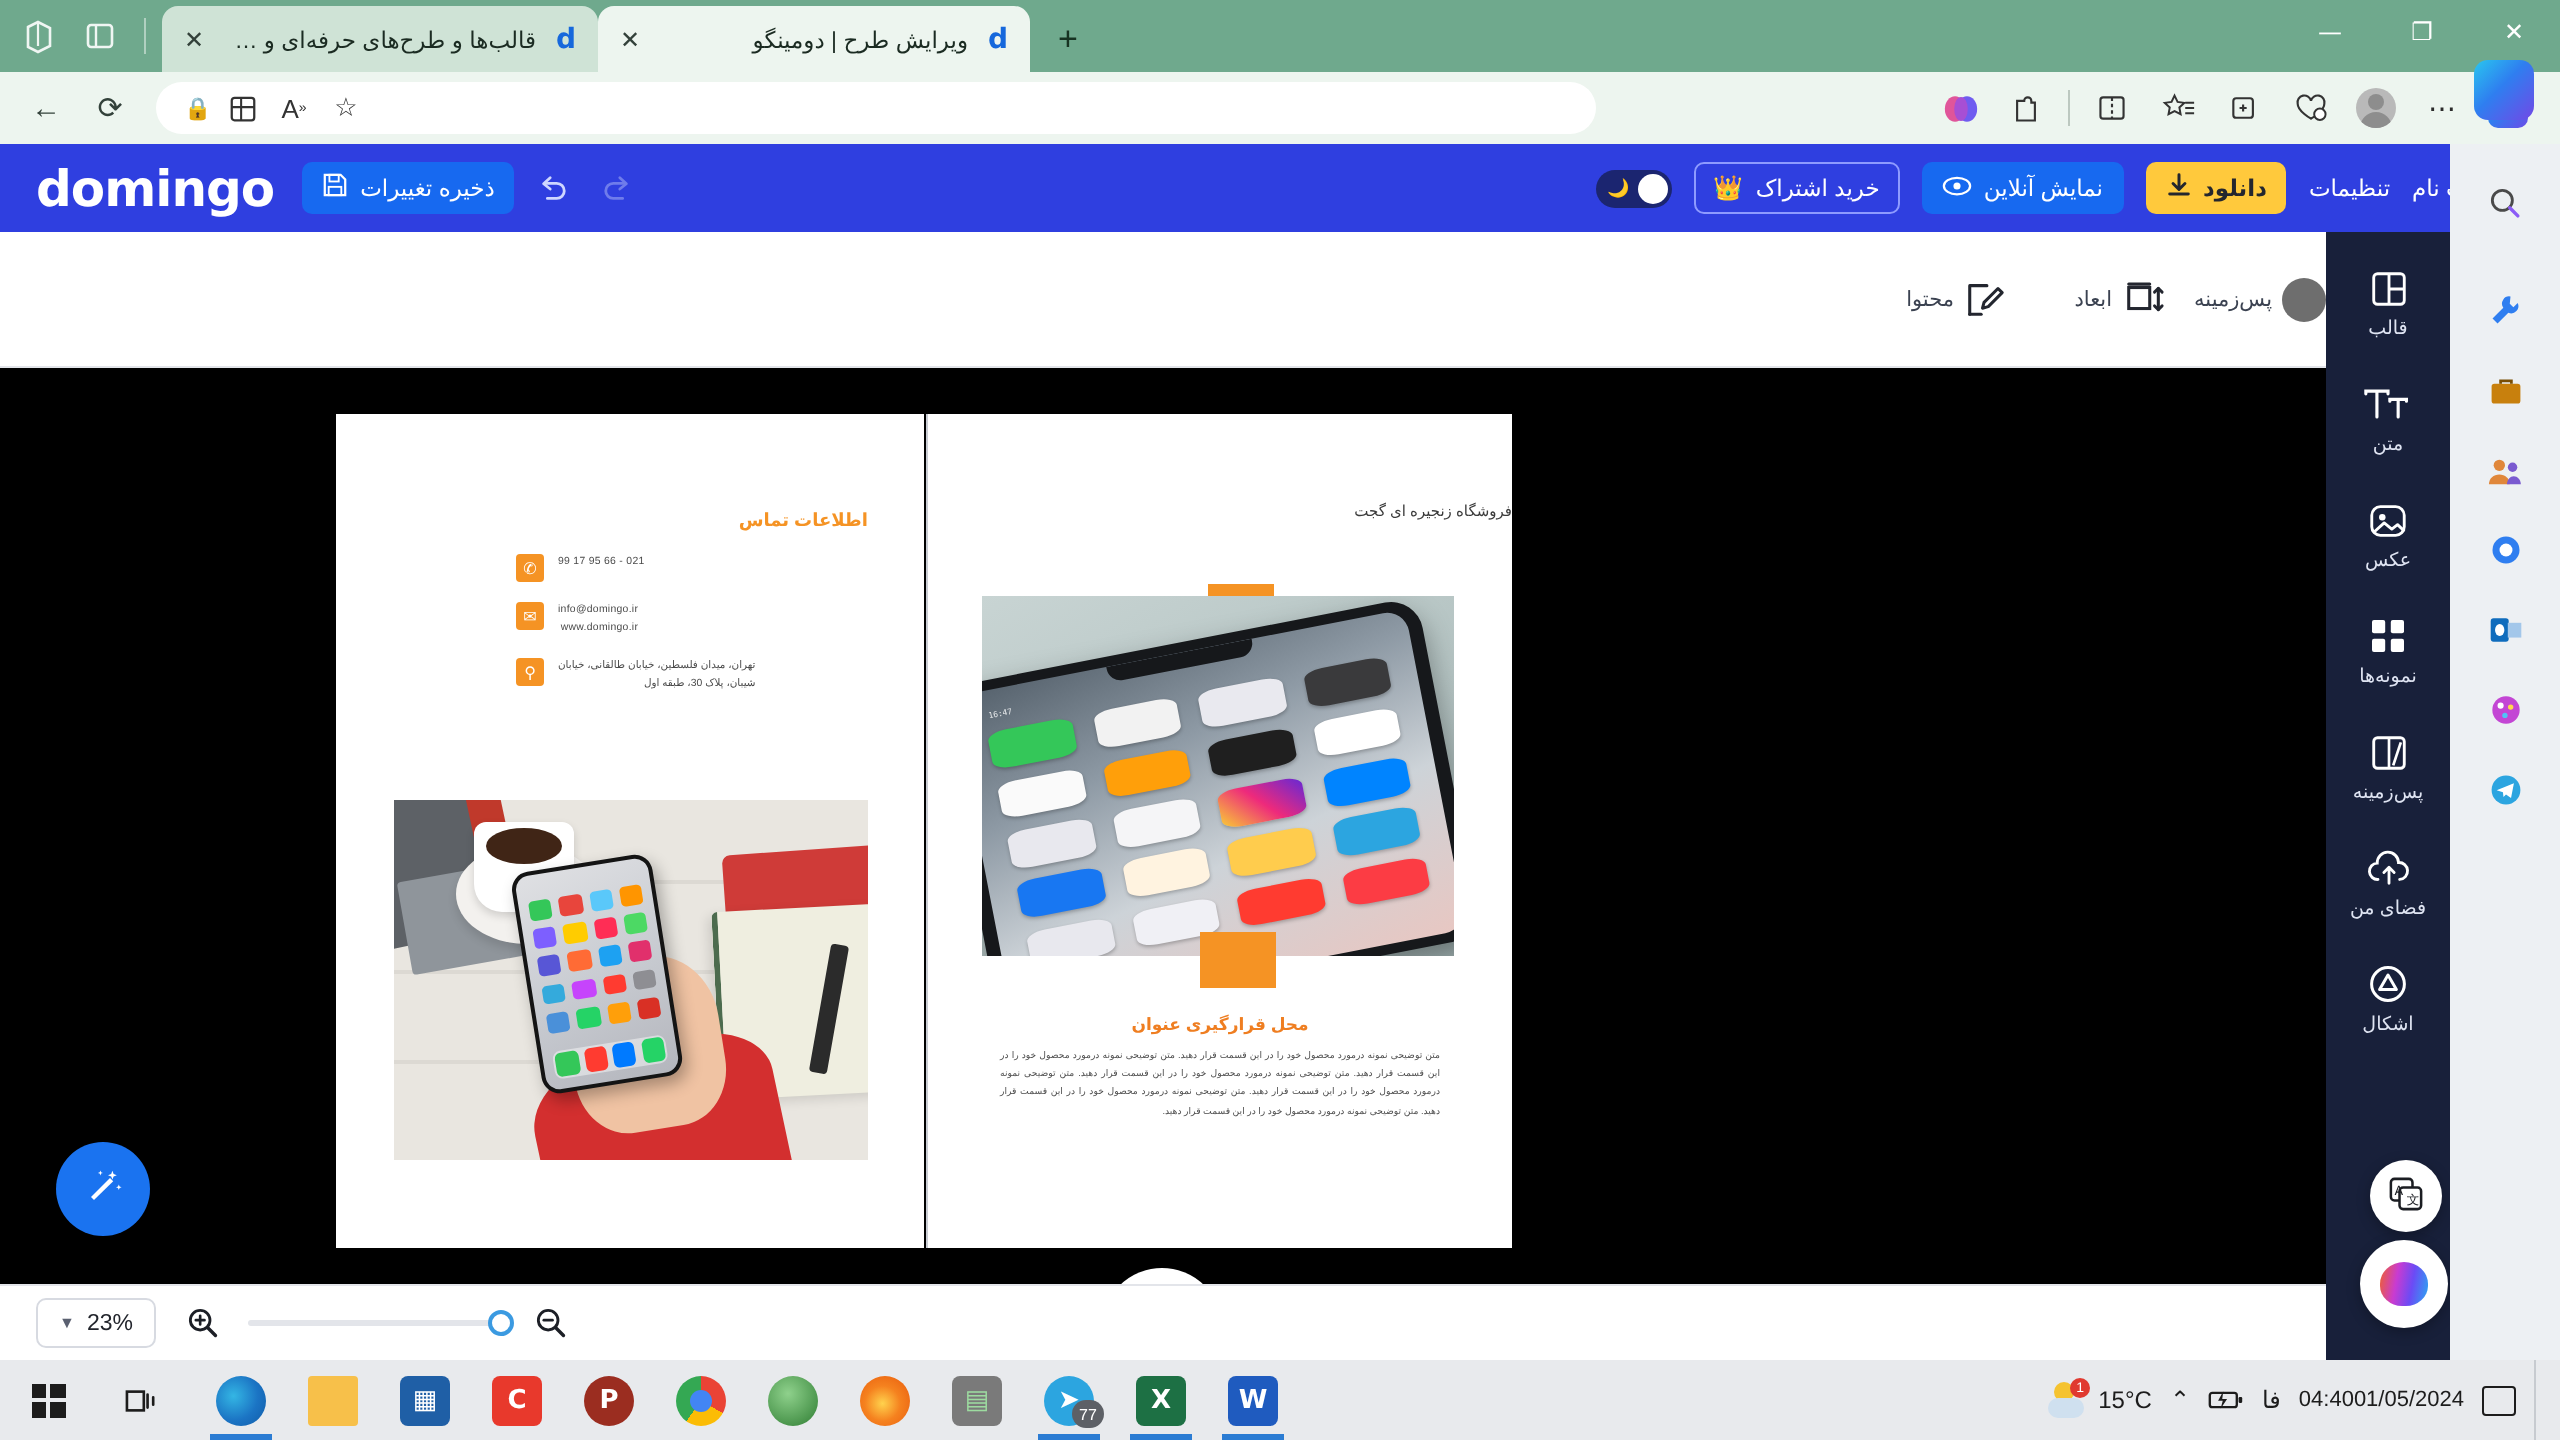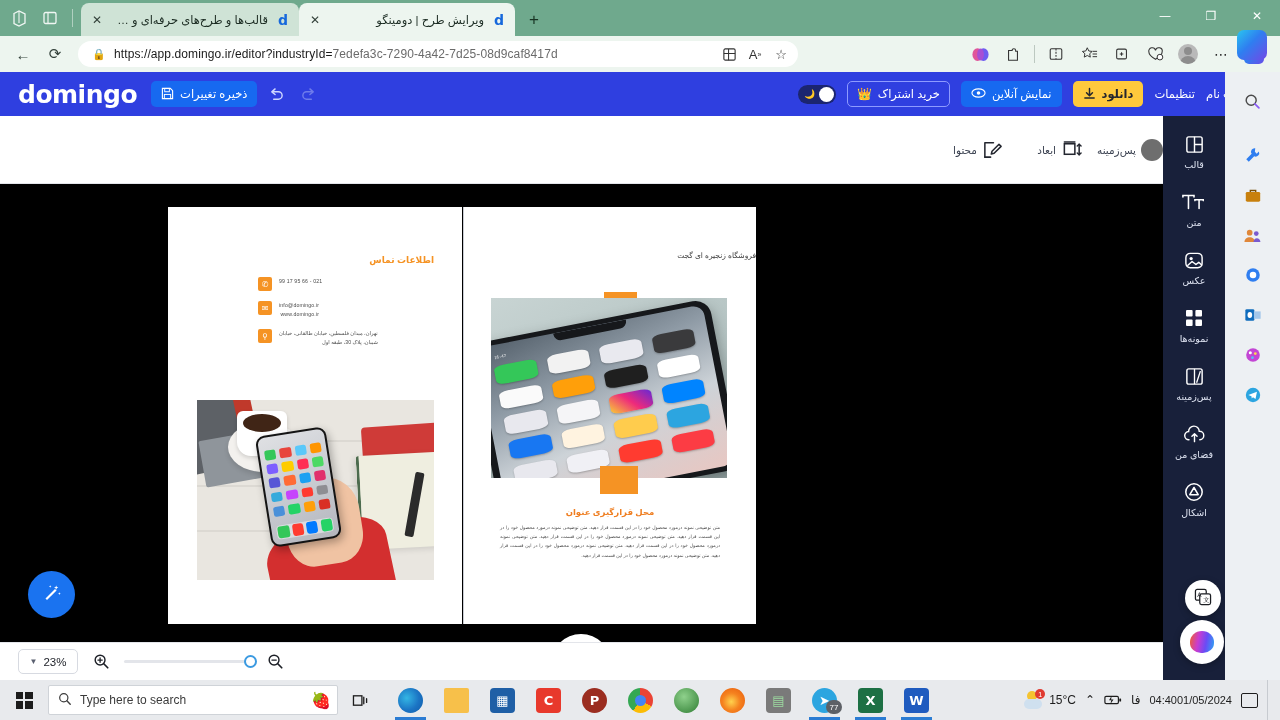--- a/index.html
+++ b/index.html
@@ -336,21 +336,20 @@
       <div class="win-btn">❐</div>
       <div class="win-btn">✕</div>
     </div>
   </div>
 
   <div class="browser-toolbar">
     <div class="nav-btn">←</div>
     <div class="nav-btn">⟳</div>
     <div class="omnibox">
       <span class="lock">🔒</span>
-      <span class="url"><span>https://app.domingo.ir/editor?industryId=</span><span class="dim">7edefa3c-7290-4a42-7d25-08d9caf8417d</span></span>
       <span class="omni-ico">
         <svg width="15" height="15" viewBox="0 0 16 16">
             <rect x="2" y="2" width="12" height="12" rx="1.5" fill="none" stroke="#333" stroke-width="1.2"></rect>
             <path d="M2 7h12M7 2v12" stroke="#333" stroke-width="1.1"></path>
           </svg>
       </span>
       <span class="omni-ico">A<sup style="font-size:7px">»</sup></span>
       <span class="omni-ico">☆</span>
     </div>
 
@@ -793,30 +792,20 @@
 
   <div class="taskbar">
     <div class="start-btn">
       <span class="winlogo">
           <i></i>
           <i></i>
           <i></i>
           <i></i>
         </span>
     </div>
-    <div class="search-box">
-      <span class="mag">
-        <svg width="14" height="14" viewBox="0 0 15 15">
-            <circle cx="6.2" cy="6.2" r="4.4" fill="none" stroke="#3c3c3c" stroke-width="1.3"></circle>
-            <path d="M9.5 9.5l3.6 3.6" stroke="#3c3c3c" stroke-width="1.5" stroke-linecap="round"></path>
-          </svg>
-      </span>
-      <span class="search-ph">Type here to search</span>
-      <span class="berry">🍓</span>
-    </div>
     <div class="tv-btn">
       <svg width="17" height="15" viewBox="0 0 18 16">
           <rect x="1.5" y="3" width="9" height="10" fill="none" stroke="#1c1c1c" stroke-width="1.4"></rect>
           <path d="M12.5 4.5v7M15.5 6v4" stroke="#1c1c1c" stroke-width="1.4" stroke-linecap="round"></path>
         </svg>
     </div>
 
     <div class="tasks">
       <div class="task active">
         <span class="ticon" style="background:radial-gradient(circle at 35% 40%, #34b6e4 0%, #1b74c4 55%, #0f5ba8 100%); border-radius:50%;"></span>

